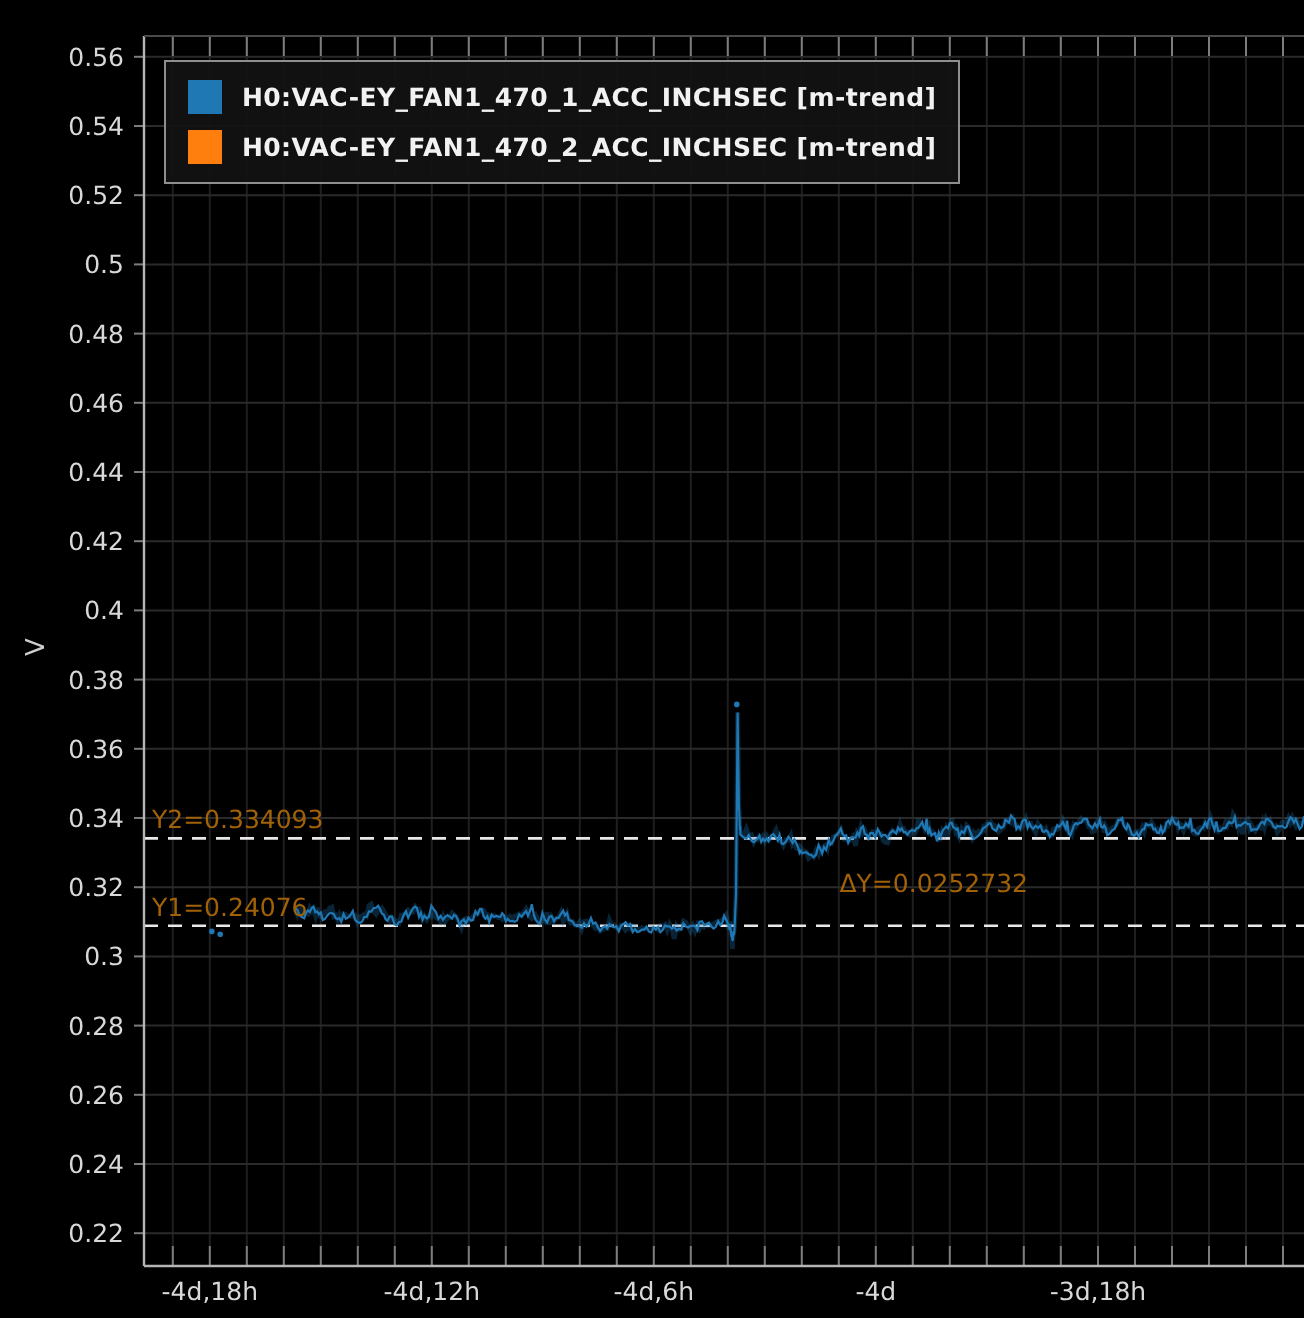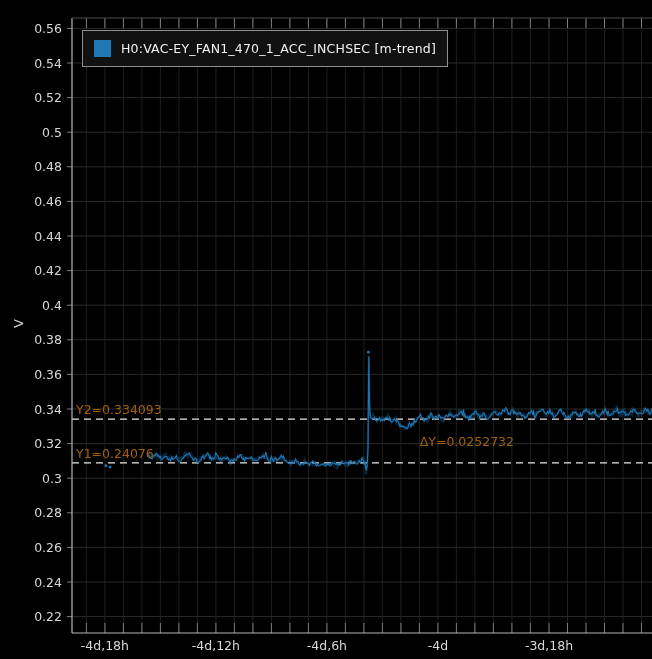--- a/index.html
+++ b/index.html
@@ -3,21 +3,21 @@
 <meta charset="utf-8">
 <style>
   html,body{margin:0;padding:0;background:#000;}
   body{width:652px;height:659px;overflow:hidden;font-family:"DejaVu Sans","Liberation Sans",sans-serif;}
   .stage{position:relative;width:520px;height:659px;background:#000;}
   svg{position:absolute;left:0;top:0;display:block;}
   .legend{position:absolute;left:82px;top:30px;background:rgba(18,18,18,0.93);
           border:1px solid #8f8f8f;padding:9px 11px;display:flex;flex-direction:column;gap:8px;z-index:5;}
   .legend-row{display:flex;align-items:center;gap:10px;}
   .swatch{width:17px;height:17px;flex:0 0 17px;}
-  .legend-label{color:#f2f2f2;font-size:12.5px;white-space:nowrap;letter-spacing:.2px;}
+  .legend-label{color:#f2f2f2;font-size:12.5px;white-space:nowrap;letter-spacing:.2px;font-weight:bold;}
   .cursor-label{position:absolute;color:#a16207;font-size:12.5px;z-index:4;}
   .cursor-label.delta{right:6px;}
   .ylab{position:absolute;left:14px;top:316px;color:#cfcfcf;font-size:13px;
         transform:rotate(-90deg);transform-origin:center;z-index:3;}
 </style>
 </head>
 <body>
 
 <div class="stage">
   <svg id="plot" width="652" height="659">
@@ -183,20 +183,24 @@
       <circle cx="105.9" cy="465.7" r="1.4" fill="#1f77b4"></circle>
       <circle cx="110.1" cy="467.1" r="1.4" fill="#1f77b4"></circle>
       <circle cx="368.4" cy="352.2" r="1.4" fill="#1f77b4"></circle>
     </svg>
 
   <div class="legend" id="legend">
       <div class="legend-row">
         <span class="swatch" style="background: rgb(31, 119, 180);"></span>
         <span class="legend-label">H0:VAC-EY_FAN1_470_1_ACC_INCHSEC [m-trend]</span>
       </div>
+      <div class="legend-row">
+        <span class="swatch" style="background: rgb(255, 127, 14);"></span>
+        <span class="legend-label">H0:VAC-EY_FAN1_470_2_ACC_INCHSEC [m-trend]</span>
+      </div>
     </div>
 
   <span class="ylab">V</span>
 
   <span class="cursor-label" id="y2label" style="left: 76px; top: 402px;">Y2=0.334093</span>
   <span class="cursor-label" id="y1label" style="left: 76px; top: 446px;">Y1=0.24076</span>
   <span class="cursor-label delta" id="dylabel" style="top: 434px;">ΔY=0.0252732</span>
 </div>
 
 </body></html>

